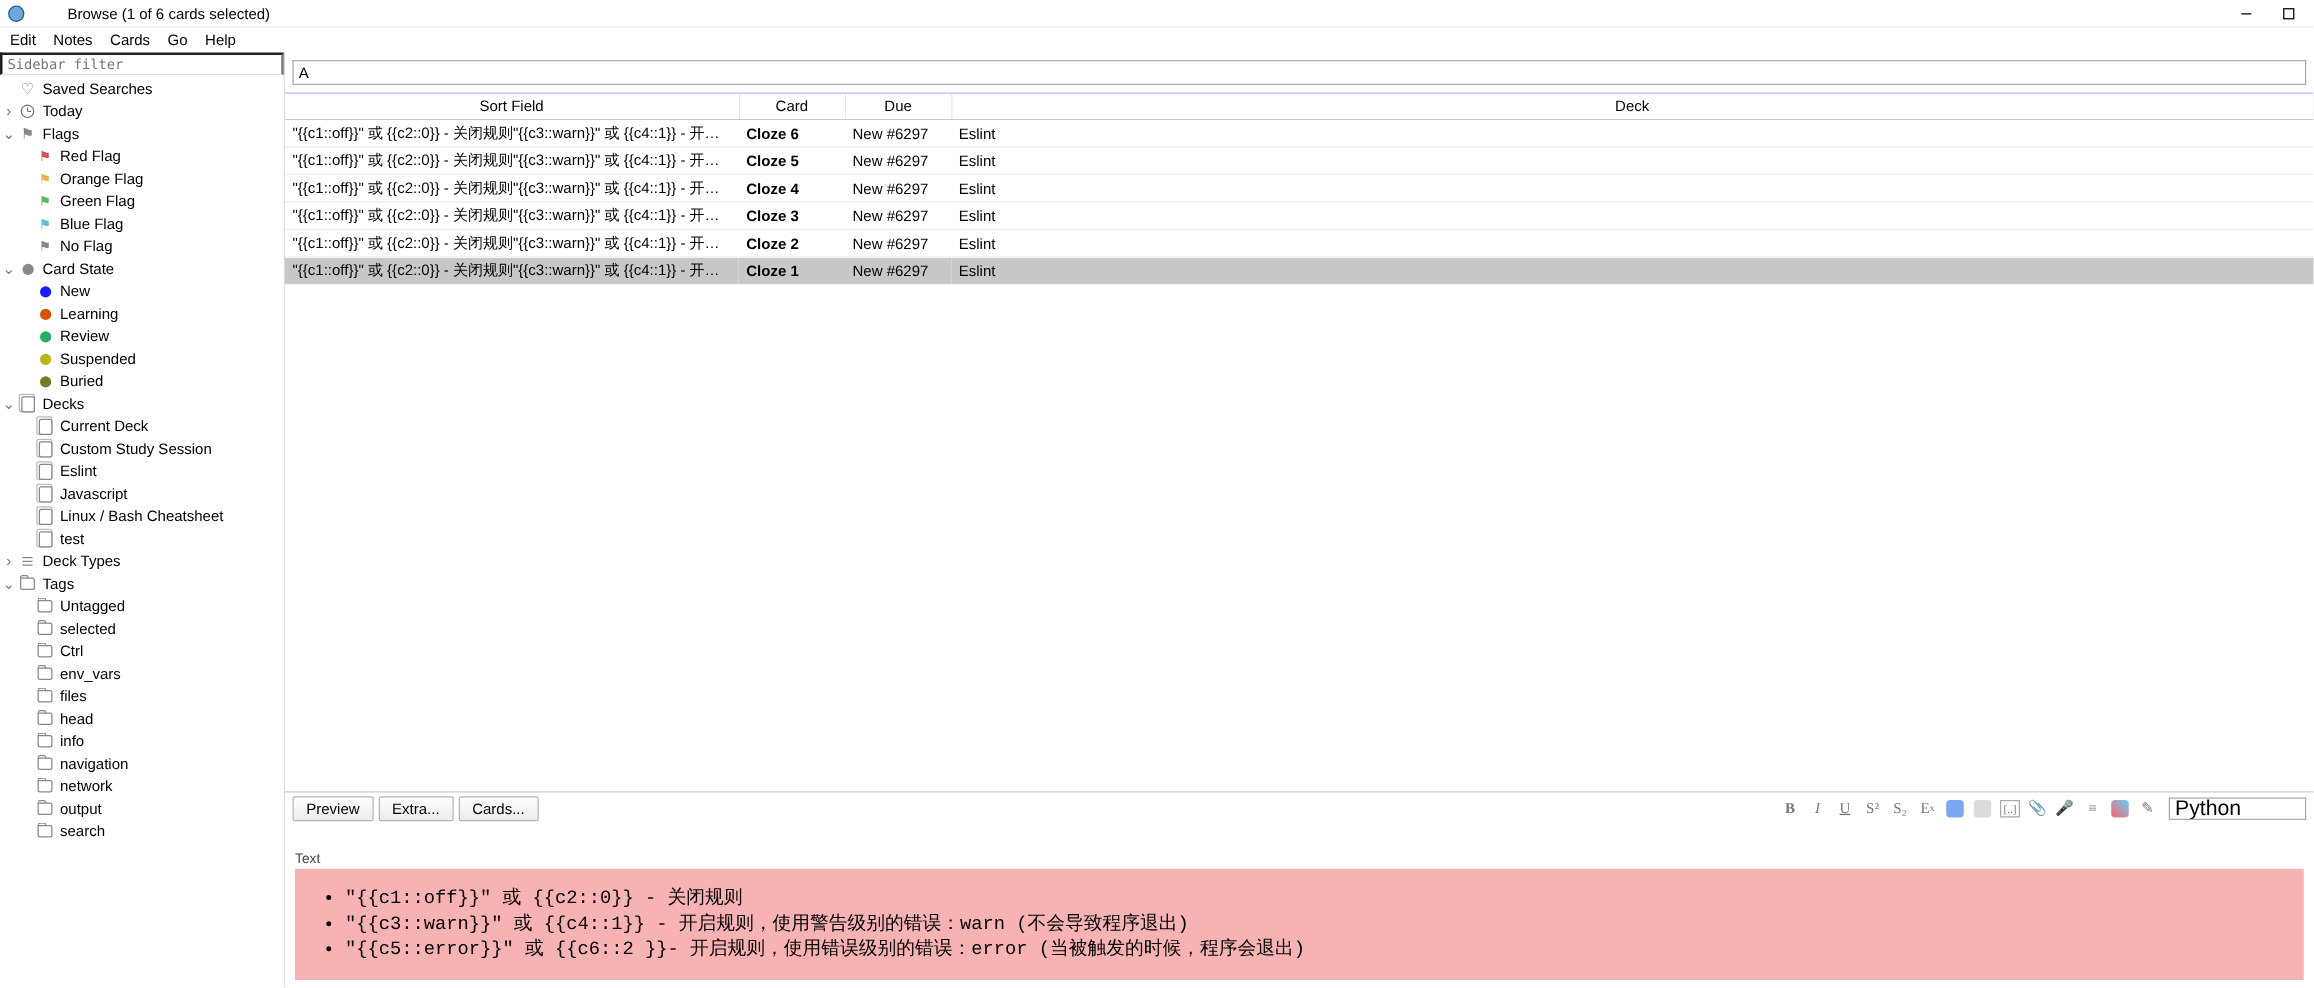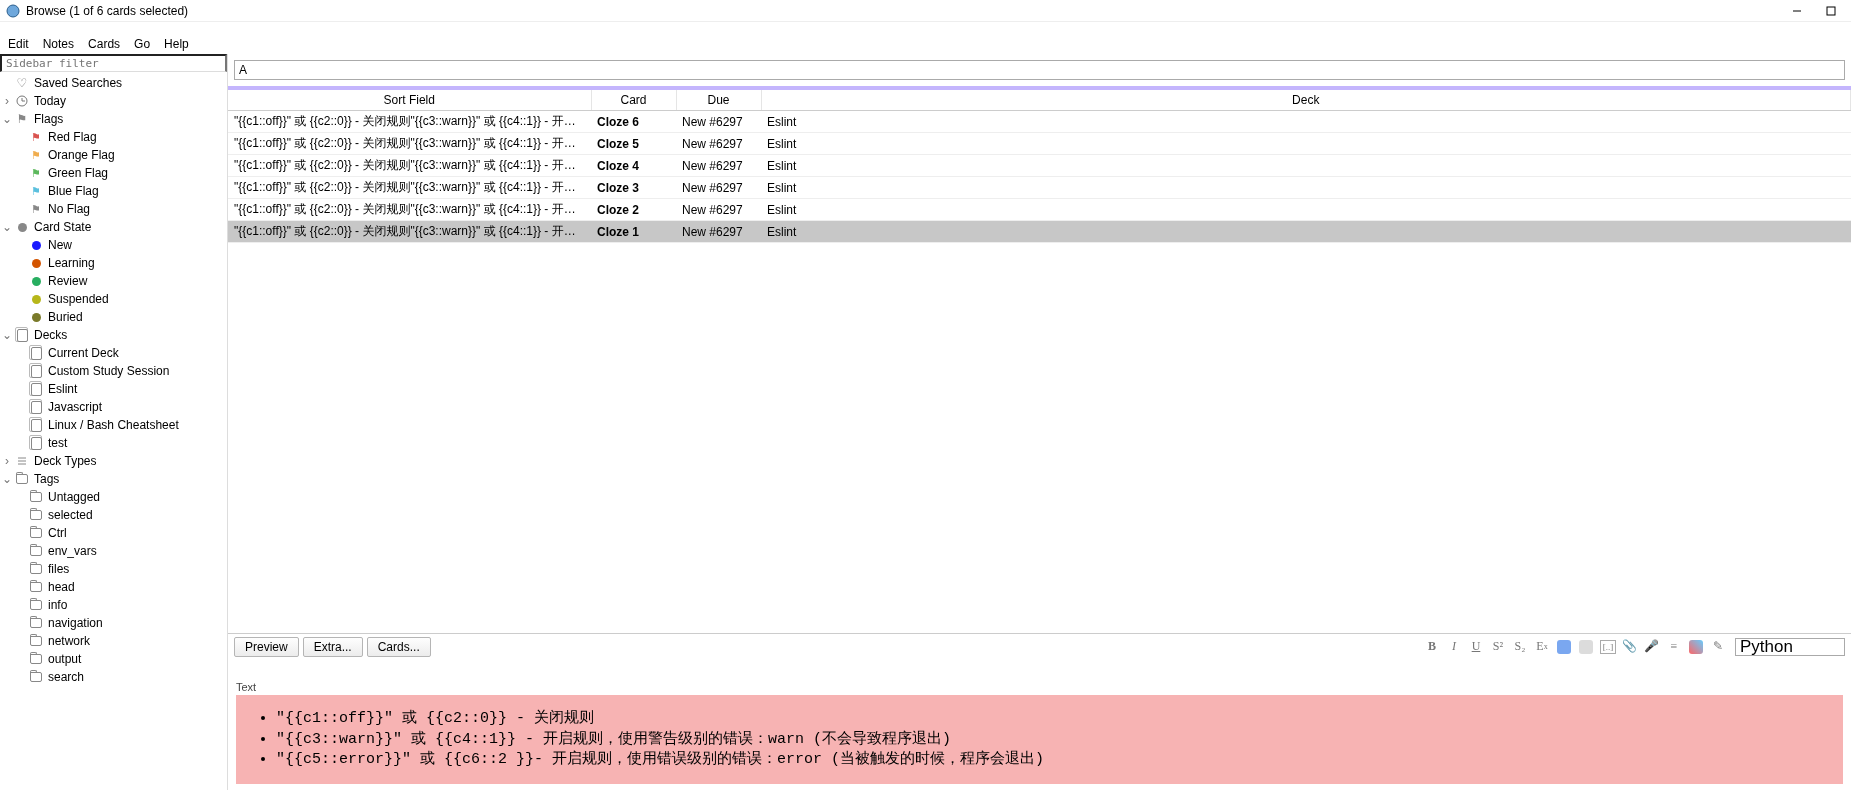--- a/index.html
+++ b/index.html
@@ -1,38 +1,38 @@
 <!DOCTYPE html>
 <html><head>
 <meta charset="utf-8">
 <style>
 * { box-sizing: border-box; margin: 0; padding: 0; }
 body { font-family: "Segoe UI", Tahoma, sans-serif; font-size: 12px; color: #000; background: #fff; width: 1851px; height: 790px; overflow: hidden; display: flex; flex-direction: column; }
 .titlebar { height: 22px; display: flex; align-items: center; padding: 0 6px; gap: 6px; border-bottom: 1px solid #eee; }
 .titlebar .app-icon { width: 14px; height: 14px; }
-.titlebar .title { flex: 1; font-size: 12px; }
+.titlebar .title { flex: 1; font-size: 12px; margin-left: 28px; }
 .titlebar .win-btn { width: 28px; height: 18px; display: flex; align-items: center; justify-content: center; cursor: pointer; }
-.menubar { height: 20px; display: flex; align-items: center; gap: 14px; padding: 0 8px; margin-top: 12px; }
+.menubar { height: 20px; display: flex; align-items: center; gap: 14px; padding: 0 8px; }
 .menubar .item { cursor: pointer; }
 .main { flex: 1; display: flex; min-height: 0; }
 .sidebar { width: 228px; border-right: 1px solid #ddd; display: flex; flex-direction: column; font-size: 12px; }
 .sidebar-filter { height: 18px; border-bottom: 1px solid #ddd; color: #aaa; font-family: Consolas, monospace; font-size: 11px; padding: 1px 4px; }
 .tree { overflow-y: auto; flex: 1; padding-top: 2px; }
 .tree-row { display: flex; align-items: center; height: 18px; cursor: pointer; padding-right: 4px; }
 .caret { width: 14px; display: flex; justify-content: center; color: #777; }
 .caret.blank { visibility: hidden; }
 .ticon { width: 16px; display: flex; justify-content: center; align-items: center; margin-right: 4px; }
 .tlabel { white-space: nowrap; }
 .pl2 { padding-left: 28px; }
 .flag { font-size: 11px; }
 .dot { width: 9px; height: 9px; border-radius: 50%; }
 .content { flex: 1; display: flex; flex-direction: column; min-width: 0; }
 .search-row { padding: 6px; }
 .search-input { width: 100%; height: 20px; border: 1px solid #aaa; padding: 1px 4px; font-size: 12px; }
-.table-wrap { flex: 1; overflow: auto; border-top: 4px solid #c4b5fd; }
+.table-wrap { flex: 1; overflow: auto; border-top: 1px solid #c4b5fd; }
 table.cards { width: 100%; border-collapse: collapse; table-layout: fixed; }
 table.cards th { font-weight: normal; background: #fff; border-bottom: 1px solid #ccc; border-right: 1px solid #e5e5e5; padding: 3px 6px; text-align: center; height: 20px; position: sticky; top: 0; }
 table.cards td { border-bottom: 1px solid #eee; padding: 2px 6px; height: 20px; white-space: nowrap; overflow: hidden; text-overflow: ellipsis; }
 table.cards tr.selected td { background: #c7c7c7; }
 .col-sf { width: 363px; text-align: left; }
 .col-card { width: 85px; text-align: left; font-weight: bold; }
 .col-due { width: 85px; text-align: left; }
 .col-deck { text-align: left; }
 td.col-sf, td.col-deck, td.col-card, td.col-due { text-align: left; }
 .editor-toolbar { height: 26px; border-top: 1px solid #ccc; display: flex; align-items: center; padding: 0 6px; gap: 4px; }

